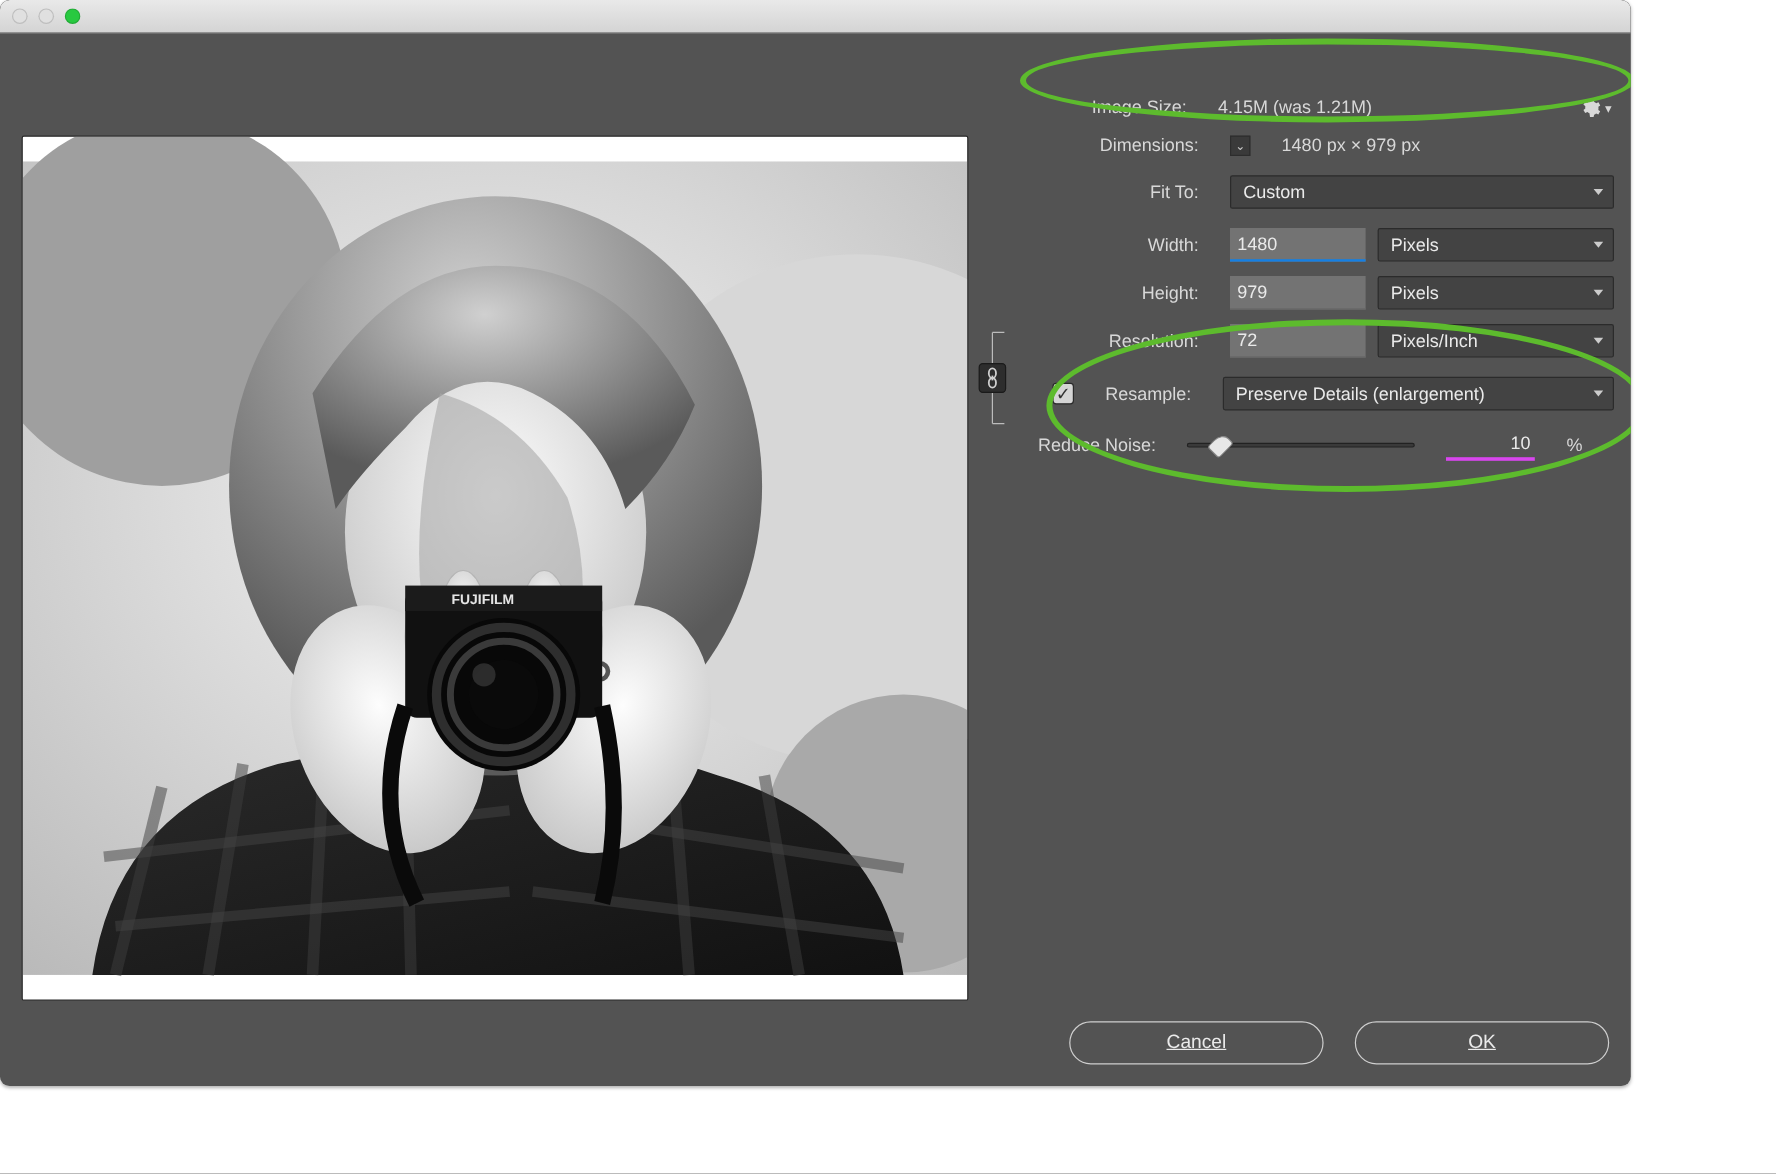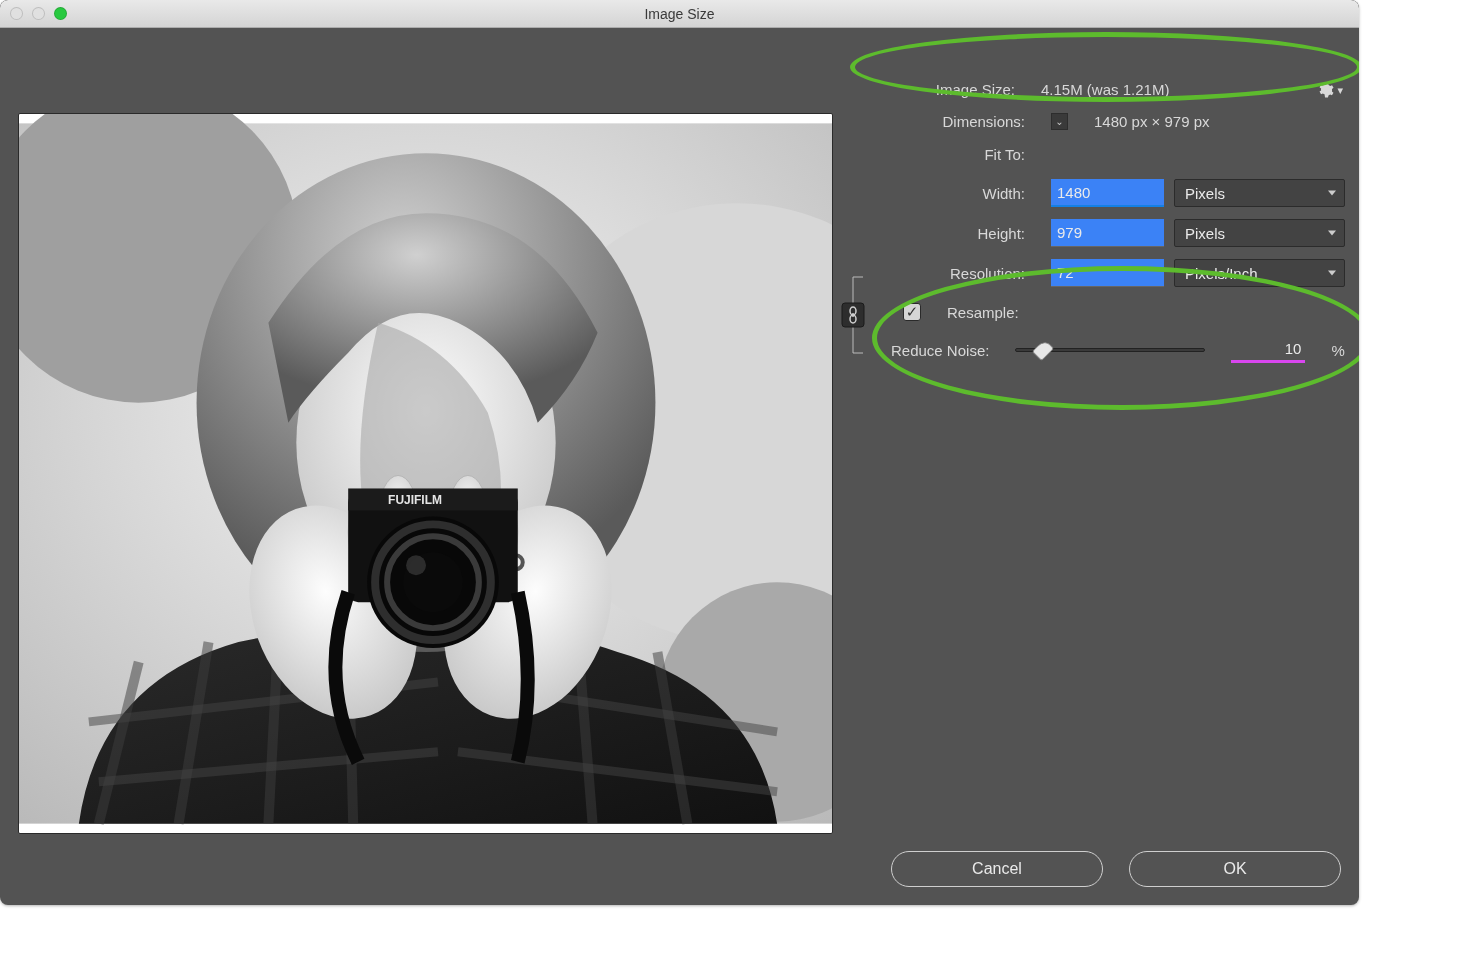--- a/index.html
+++ b/index.html
@@ -68,21 +68,21 @@
     width: 182px; text-align:right; color:#d8d8d8; font-size:15px;
   }
   .val-static { color:#d8d8d8; font-size:15px; }
   .dim-toggle {
     width:17px; height:17px; border:1px solid #2d2d2d;
     background:#3a3a3a; display:flex; align-items:center;
     justify-content:center; font-size:10px; color:#c8c8c8;
   }
   .input-combo { display:flex; gap:10px; align-items:center; flex:1;}
   input.txt {
-    width: 113px; height: 28px; background:#3b82f6; border:none;
+    width: 113px; height: 28px; background:#737373; border:none;
     border-bottom: 1px solid #666; color:#eaeaea; font-size:15px;
     padding: 0 6px; outline:none;
   }
   input.txt.active { border-bottom: 2px solid #1580e4; }
   .sel {
     flex:1; height:28px; background:#434343; border:1px solid #2b2b2b;
     color:#eaeaea; font-size:15px; padding: 0 22px 0 10px;
     position:relative; display:flex; align-items:center;
     border-radius:2px;
   }
@@ -120,21 +120,21 @@
     width:74px; height:26px; background:transparent; border:none;
     border-bottom:3px solid #d946ef; text-align:right;
     color:#eaeaea; font-size:15px; padding-right:4px;
   }
   .buttons {
     position:absolute; right:18px; bottom:18px; display:flex; gap:26px;
   }
   .btn {
     width:212px; height:36px; border:1px solid #cfcfcf; border-radius:18px;
     background:transparent; color:#eaeaea; font-size:16px;
-    display:flex;align-items:center;justify-content:center;
+    display:flex;align-items:center;justify-content:center;text-decoration:underline;
   }
   
   .ellipse {
     position:absolute; border:5px solid #5dbb2d; border-radius:50%;
     pointer-events:none;
   }
   .e1 { left:850px; top:32px; width:512px; height:70px; }
   .e2 { left:872px; top:266px; width:500px; height:144px; }
   .row.tight { margin-bottom: 12px; }
   .first-row-wrap { position:absolute; top:-32px; left:0; right:0; padding-right:50px;}
@@ -142,21 +142,20 @@
 </head>
 <body>
 
 <div class="window">
   <div class="titlebar">
     <div class="traffic">
       <div class="tl red"></div>
       <div class="tl yel"></div>
       <div class="tl grn"></div>
     </div>
-    <div class="title">Image Size</div>
   </div>
 
   <div class="body">
 
     <div class="preview">
       <svg viewBox="0 0 815 702">
         <defs>
           <radialGradient id="bg" cx="50%" cy="40%" r="80%">
             <stop offset="0%" stop-color="#f5f5f5"></stop>
             <stop offset="100%" stop-color="#b8b8b8"></stop>
@@ -253,20 +252,23 @@
       <div class="row">
         <div class="lab">Dimensions:</div>
         <div class="dim-toggle">
           <span>⌄</span>
         </div>
         <div class="val-static">1480 px  ×  979 px</div>
       </div>
 
       <div class="row">
         <div class="lab">Fit To:</div>
+        <div class="sel big">
+          <span>Custom</span>
+        </div>
       </div>
 
       <div class="lock-wrap">
         <svg width="28" height="88">
           <path d="M14 6 H24 M14 6 V82 M14 82 H24" stroke="#bcbcbc" stroke-width="1" fill="none"></path>
           <rect x="3" y="32" width="22" height="24" rx="3" fill="#2d2d2d" stroke="#1a1a1a"></rect>
           <g transform="translate(8,36)" stroke="#cfcfcf" stroke-width="1.5" fill="none">
             <ellipse cx="6" cy="4" rx="3" ry="4"></ellipse>
             <ellipse cx="6" cy="12" rx="3" ry="4"></ellipse>
             <line x1="6" y1="6" x2="6" y2="10"></line>
@@ -302,20 +304,23 @@
             <span>Pixels/Inch</span>
           </div>
         </div>
       </div>
 
       <div class="row resample-row" style="margin-left:60px">
         <div class="chk">
           <span>✓</span>
         </div>
         <div class="lab" style="width:auto">Resample:</div>
+        <div class="sel" style="flex:1">
+          <span>Preserve Details (enlargement)</span>
+        </div>
       </div>
 
       <div class="row" style="margin-left:48px">
         <div class="lab" style="width:auto">Reduce Noise:</div>
         <div class="slider">
           <div class="thumb"></div>
         </div>
         <input class="pct-input" value="10" style="">
         <span class="val-static">%</span>
       </div>

